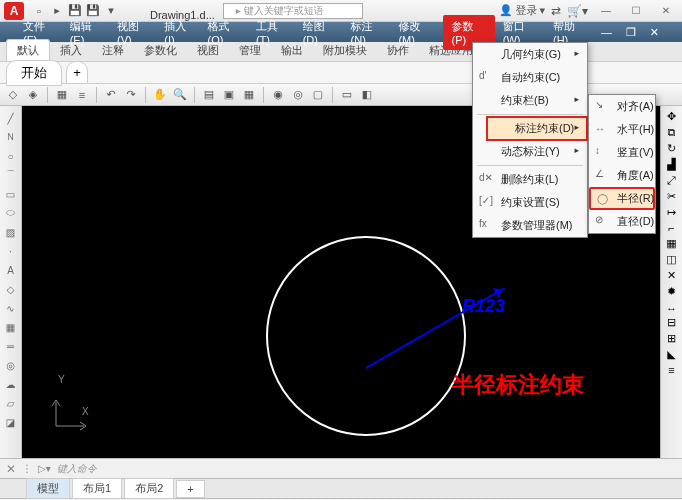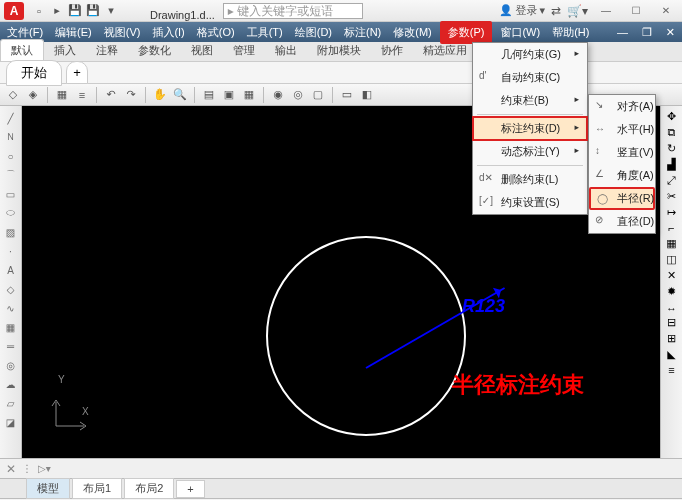--- a/index.html
+++ b/index.html
@@ -2,31 +2,31 @@
 <html><head>
 <meta charset="utf-8">
 <style>
 * { margin: 0; padding: 0; box-sizing: border-box; font-family: "Microsoft YaHei", sans-serif; }
 body { width: 682px; height: 500px; background: #f0f0f0; overflow: hidden; font-size: 11px; position: relative; }
 
 .titlebar { height: 22px; background: linear-gradient(#f8f8f8,#e8e8e8); display: flex; align-items: center; padding: 0 4px; border-bottom: 1px solid #ccc; }
 .app-icon { width: 20px; height: 18px; background: #d22; color: #fff; border-radius: 3px; display: flex; align-items: center; justify-content: center; font-weight: bold; font-size: 12px; margin-right: 6px; }
 .qat-btn { width: 16px; height: 16px; margin: 0 1px; display: flex; align-items: center; justify-content: center; color: #555; font-size: 11px; }
 .title-text { margin-left: 30px; color: #333; font-size: 11px; margin-top: 8px; }
-.search-box { margin-left: 8px; height: 16px; background: #fff; border: 1px solid #aaa; padding: 0 4px; font-size: 12px; color: #999; width: 140px; line-height: 14px; }
+.search-box { margin-left: 8px; height: 16px; background: #fff; border: 1px solid #aaa; padding: 0 12px; font-size: 10px; color: #999; width: 140px; line-height: 14px; }
 .title-right { margin-left: auto; display: flex; align-items: center; gap: 6px; }
 .login-btn { color: #555; font-size: 11px; display: flex; align-items: center; gap: 2px; }
 .cart-btn { color: #555; font-size: 12px; }
 .win-btn { width: 24px; height: 16px; display: flex; align-items: center; justify-content: center; color: #666; font-size: 10px; }
 
-.menubar { height: 20px; background: linear-gradient(#5a7a9a,#3a5a7a); display: flex; align-items: center; padding: 0 1px; color: #fff; font-size: 11px; }
+.menubar { height: 20px; background: linear-gradient(#5a7a9a,#3a5a7a); display: flex; align-items: center; padding: 0 17px; color: #fff; font-size: 11px; }
 .menu-item { padding: 2px 6px; cursor: pointer; position: relative; }
 .menu-item.highlighted { background: #d22; border: 2px solid #d22; border-radius: 2px; margin: -2px 2px; }
 
-.ribbon-tabs { height: 20px; background: #e8e8e8; display: flex; align-items: flex-end; padding: 0 0; border-bottom: 1px solid #ccc; }
+.ribbon-tabs { height: 20px; background: #e8e8e8; display: flex; align-items: flex-end; padding: 0 6px; border-bottom: 1px solid #ccc; }
 .ribbon-tab { padding: 3px 10px; font-size: 11px; color: #444; cursor: pointer; }
 .ribbon-tab.active { background: #fff; border: 1px solid #ccc; border-bottom: none; border-radius: 3px 3px 0 0; }
 
 .doc-tabs { height: 22px; background: #f5f5f5; display: flex; align-items: center; padding: 0 6px; border-bottom: 1px solid #ccc; }
 .doc-tab { padding: 3px 14px; font-size: 13px; border: 1px solid #ccc; background: #fff; border-radius: 10px 10px 0 0; margin-right: 4px; cursor: pointer; }
 .doc-tab.plus { width: 22px; padding: 3px 0; text-align: center; }
 
 .toolstrip { height: 22px; background: linear-gradient(#f8f8f8,#e4e4e4); display: flex; align-items: center; padding: 0 4px; border-bottom: 1px solid #bbb; gap: 2px; }
 .tool-btn { width: 18px; height: 18px; display: flex; align-items: center; justify-content: center; color: #555; font-size: 11px; border: 1px solid transparent; }
 .tool-sep { width: 1px; height: 16px; background: #bbb; margin: 0 3px; }
@@ -48,21 +48,21 @@
 .ucs svg { stroke: #888; }
 
 .dropdown-menu { position: absolute; background: #f8f8f8; border: 1px solid #888; box-shadow: 2px 2px 6px rgba(0,0,0,0.3); z-index: 100; }
 .dropdown-menu .mi { padding: 4px 28px 4px 28px; font-size: 11px; color: #222; cursor: pointer; position: relative; white-space: nowrap; }
 .dropdown-menu .mi.hl { background: #ffe8c8; }
 .dropdown-menu .mi .arrow { position: absolute; right: 8px; top: 5px; font-size: 9px; color: #333; }
 .dropdown-menu .mi .ico { position: absolute; left: 6px; top: 4px; width: 14px; height: 14px; font-size: 10px; color: #666; }
 .dropdown-menu .sep { height: 1px; background: #ccc; margin: 2px 4px; }
 .menu1 { left: 472px; top: 42px; width: 116px; }
 .menu2 { left: 588px; top: 94px; width: 68px; }
-.red-box-menu { outline: 2px solid #d22; outline-offset: -1px; }
+.red-box-menu { outline: 2px solid #d22; outline-offset: -1px; margin-left: 14px; }
 .red-box-item { border: 2px solid #d22; border-radius: 2px; padding: 2px 26px 2px 26px !important; }
 
 .bottom-tabs { height: 20px; background: #e8e8e8; display: flex; align-items: center; padding: 0 6px; border-top: 1px solid #bbb; }
 .btab { padding: 2px 10px; font-size: 11px; color: #444; border: 1px solid #ccc; background: #fff; margin-right: 2px; cursor: pointer; }
 .btab.active { background: #d8e8f4; margin-left: 20px; }
 
 .cmdline { height: 20px; background: #f0f0f0; display: flex; align-items: center; padding: 0 6px; border-top: 1px solid #bbb; font-size: 10px; color: #888; gap: 6px; }
 .cmd-x { color: #888; font-size: 12px; }
 .cmd-arrow { color: #888; }
 .cmd-input { flex: 1; color: #999; font-style: italic; }
@@ -217,35 +217,37 @@
 <div class="dropdown-menu menu1">
   <div class="mi"><span>几何约束(G)</span><span class="arrow">▸</span></div>
   <div class="mi"><span class="ico">d'</span><span>自动约束(C)</span></div>
   <div class="mi"><span>约束栏(B)</span><span class="arrow">▸</span></div>
   <div class="sep"></div>
   <div class="mi hl red-box-menu"><span>标注约束(D)</span><span class="arrow">▸</span></div>
   <div class="mi"><span>动态标注(Y)</span><span class="arrow">▸</span></div>
   <div class="sep"></div>
   <div class="mi"><span class="ico">d✕</span><span>删除约束(L)</span></div>
   <div class="mi"><span class="ico">[✓]</span><span>约束设置(S)</span></div>
+  <div class="mi"><span class="ico">fx</span><span>参数管理器(M)</span></div>
 </div>
 
 <div class="dropdown-menu menu2">
   <div class="mi"><span class="ico">↘</span><span>对齐(A)</span></div>
   <div class="mi"><span class="ico">↔</span><span>水平(H)</span></div>
   <div class="mi"><span class="ico">↕</span><span>竖直(V)</span></div>
   <div class="mi"><span class="ico">∠</span><span>角度(A)</span></div>
   <div class="mi hl red-box-item"><span class="ico">◯</span><span>半径(R)</span></div>
   <div class="mi"><span class="ico">⊘</span><span>直径(D)</span></div>
 </div>
 
 <div class="cmdline">
   <span class="cmd-x">✕</span>
   <span>⋮</span>
   <span class="cmd-arrow">▷▾</span>
+  <span class="cmd-input">键入命令</span>
 </div>
 
 <div class="bottom-tabs">
   <div class="btab active">模型</div>
   <div class="btab">布局1</div>
   <div class="btab">布局2</div>
   <div class="btab">+</div>
 </div>
 
 <div class="statusbar">

